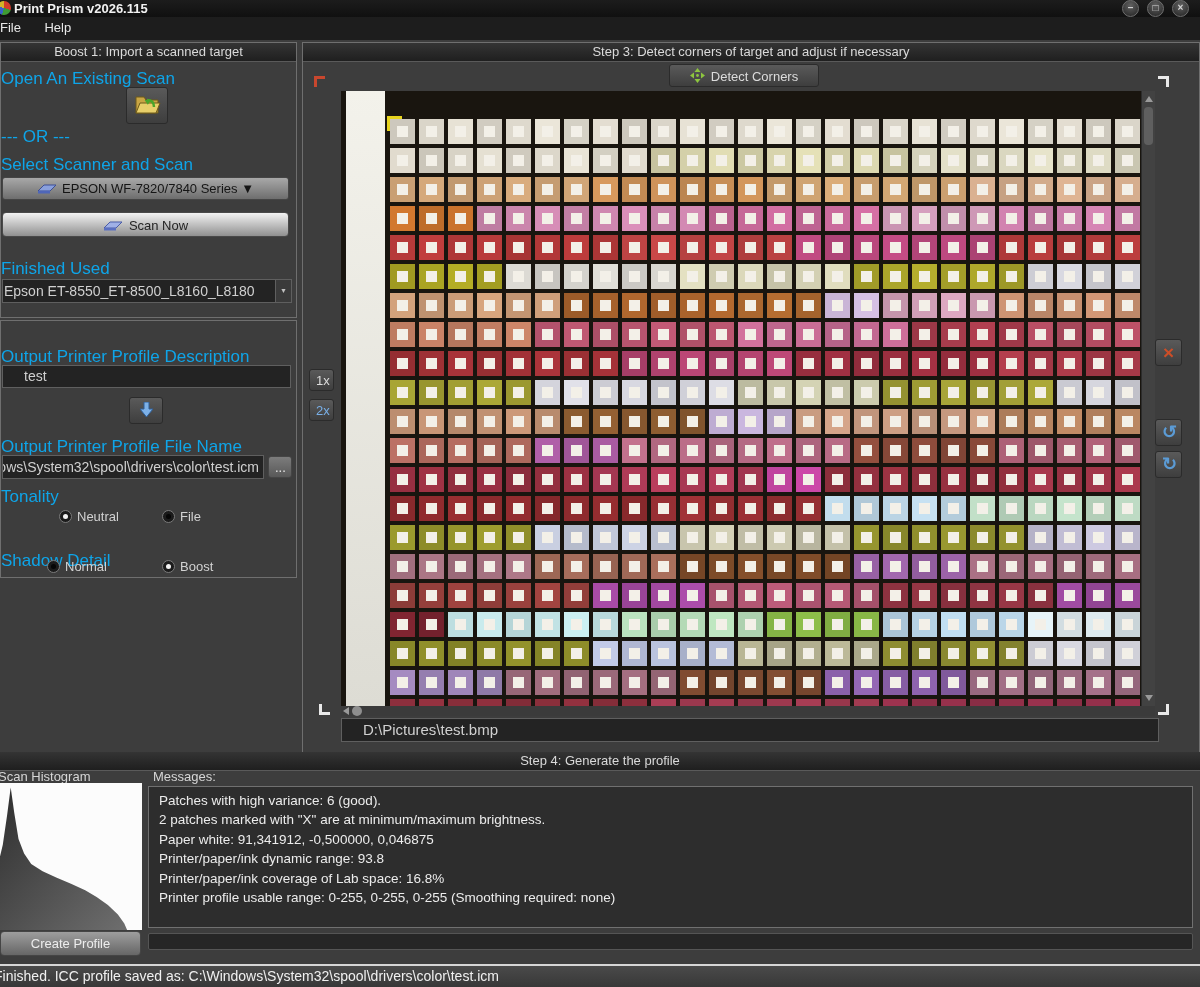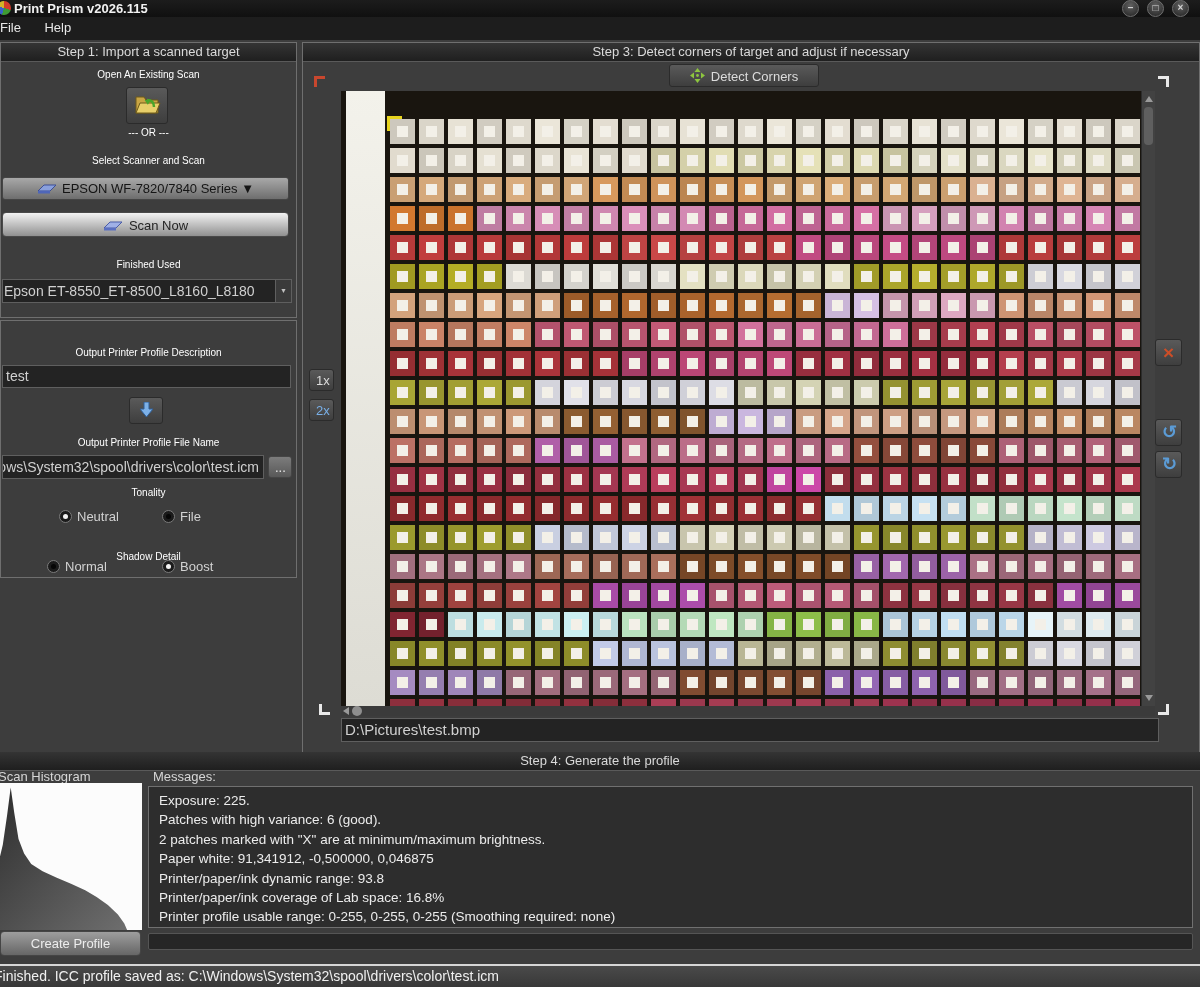--- a/index.html
+++ b/index.html
@@ -13,23 +13,23 @@
     background:conic-gradient(#d23c2a 0 30%,#3f9b35 30% 55%,#3a62c8 55% 80%,#d2b42a 80% 100%);}
   .winbtn{top:0;width:17px;height:17px;border-radius:50%;box-sizing:border-box;
     background:radial-gradient(circle at 50% 30%,#616161,#222);border:1px solid #707070;
     color:#d5d5d5;font-size:10px;line-height:14px;text-align:center;font-weight:bold;}
   .menubar{left:0;top:17px;width:1200px;height:23px;background:#1d1d1d;}
   .menu-item{display:inline-block;padding:3px 9px 0 5px;font-size:13px;color:#e8e8e8;}
   
   .panel{border:1px solid #6f6f6f;background:#3d3d3d;box-sizing:border-box;}
   .hdr{position:absolute;left:0;top:0;right:0;height:18px;background:linear-gradient(#343434,#1f1f1f);
        border-bottom:1px solid #5a5a5a;color:#dadada;font-size:13px;text-align:center;line-height:18px;}
-  .clabel{font-size:10px;color:#ffffff;text-align:center;white-space:nowrap;}
+  .clabel{font-size:17px;color:#0ea5e9;text-align:left;white-space:nowrap;}
   .input{background:#232323;border:1px solid #5f5f5f;color:#d0d0d0;font-size:14px;box-sizing:border-box;
-         line-height:21px;padding:0 3px;white-space:nowrap;overflow:hidden;}
+         line-height:21px;padding:0 21px;white-space:nowrap;overflow:hidden;}
   .btnlight{background:linear-gradient(#f2f2f2,#909090);border:1px solid #494949;border-radius:4px;
             color:#252525;font-size:13px;text-align:center;box-sizing:border-box;}
   .btngray{background:linear-gradient(#a8a8a8,#6e6e6e);border:1px solid #454545;border-radius:3px;
            color:#151515;font-size:13px;text-align:center;box-sizing:border-box;}
   .btndark{background:linear-gradient(#5a5a5a,#3e3e3e);border:1px solid #2b2b2b;border-radius:3px;
            color:#dcdcdc;font-size:13px;text-align:center;box-sizing:border-box;}
   .radio{display:inline-block;width:11px;height:11px;border-radius:50%;background:#1b1b1b;
          border:1px solid #7b7b7b;position:relative;vertical-align:-2px;}
   .radio::after{content:"";position:absolute;left:3px;top:3px;width:5px;height:5px;border-radius:50%;background:#060606;}
   .radio.on::after{background:#f2f2f2;}
@@ -78,21 +78,21 @@
     <div class="abs winbtn" style="left:1147px;">□</div>
     <div class="abs winbtn" style="left:1172px;">×</div>
   </div>
 
   <div class="abs menubar">
     <span class="menu-item" style="position:relative;left:-5px;">File</span>
     <span class="menu-item">Help</span>
   </div>
 
   <div class="abs panel" style="left:0;top:42px;width:297px;height:276px;">
-    <div class="hdr">Step 1: Import a scanned target</div>
+    <div class="hdr">Boost 1: Import a scanned target</div>
     <div class="abs clabel" style="left:0;right:0;top:26px;">Open An Existing Scan</div>
     <button class="abs btndark" style="left:125px;top:44px;width:42px;height:37px;">
       <svg width="28" height="24" viewBox="0 0 28 24">
         <path d="M3 5 h8 l2 3 h12 v13 h-22 z" fill="#c9a544" stroke="#6e5a1a" stroke-width="1"></path>
         <path d="M3 21 l4 -10 h20 l-4 10 z" fill="#e8cf6a" stroke="#6e5a1a" stroke-width="1"></path>
         <path d="M14 8 q7 0 7 7" fill="none" stroke="#4aa52a" stroke-width="2.5"></path>
         <path d="M17 15 h8 l-4 6 z" fill="#4aa52a" transform="translate(-2,-4) scale(0.8)"></path>
       </svg>
     </button>
     <div class="abs clabel" style="left:0;right:0;top:84px;">--- OR ---</div>
@@ -1780,21 +1780,20 @@
         <linearGradient id="hg" x1="0" y1="0" x2="1" y2="1">
           <stop offset="0" stop-color="#2e2e2e"></stop>
             <stop offset="1" stop-color="#6e6e6e"></stop>
         </linearGradient>
       </defs>
       <path id="hist-path" fill="url(#hg)" d="M0,147 L0.0,73.5 L2.8,61.7 L7.1,32.3 L10.7,4.4 L14.2,29.4 L18.5,55.9 L24.1,70.6 L31.2,80.9 L42.6,88.2 L56.8,94.8 L71.0,100.7 L85.2,107.3 L96.6,113.9 L107.9,122.0 L117.9,131.6 L124.3,140.4 L127.1,147.0 L127.1,147 Z"></path>
     </svg>
   </div>
   <div class="abs" style="left:153px;top:769px;font-size:13px;color:#d6d6d6;">Messages:</div>
   <div class="abs msgbox" id="msg-list" style="left:148px;top:786px;width:1045px;height:142px;">
-      <div class="msgline">Exposure: 225.</div>
       <div class="msgline">Patches with high variance: 6 (good).</div>
       <div class="msgline">2 patches marked with "X" are at minimum/maximum brightness.</div>
       <div class="msgline">Paper white: 91,341912, -0,500000, 0,046875</div>
       <div class="msgline">Printer/paper/ink dynamic range: 93.8</div>
       <div class="msgline">Printer/paper/ink coverage of Lab space: 16.8%</div>
       <div class="msgline">Printer profile usable range: 0-255, 0-255, 0-255 (Smoothing required: none)</div>
     </div>
   <button class="abs btngray" style="left:0;top:931px;width:141px;height:25px;color:#ededed;background:linear-gradient(#9e9e9e,#666);border-radius:4px;font-size:13px;">Create Profile</button>
   <div class="abs progress" style="left:148px;top:933px;width:1045px;height:17px;"></div>
 

